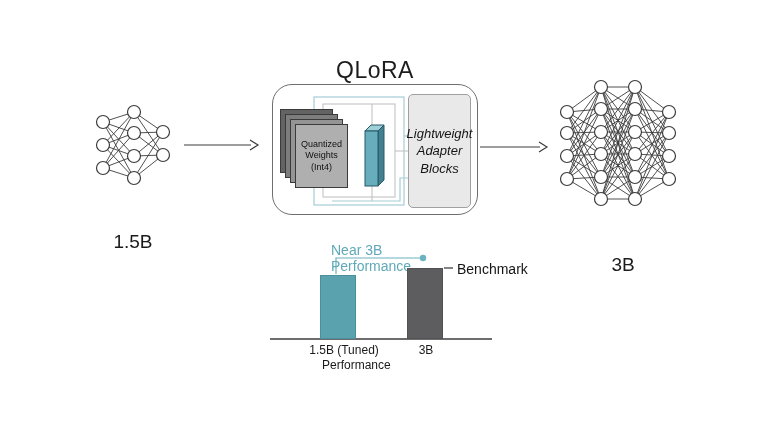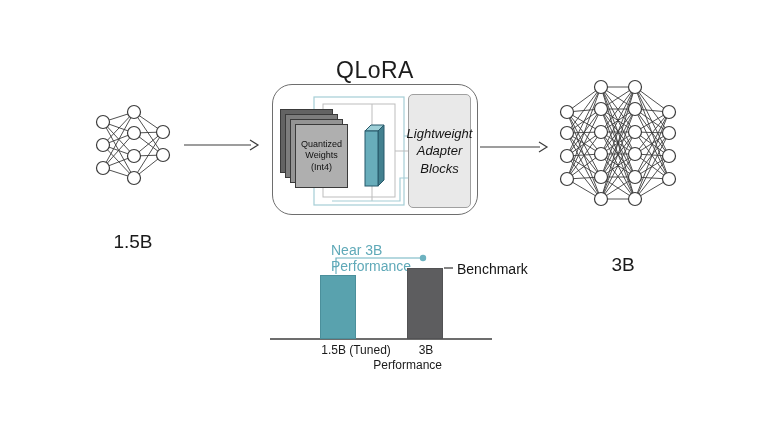--- a/index.html
+++ b/index.html
@@ -39,23 +39,23 @@
 
   .plot { left:270px; top:265px; width:222px; height:74px; }
   .bar { position:absolute; bottom:0; width:36px; }
   .bar-teal { left:50px;  background:#59a2ae; border:1px solid #4b8f9b; }
   .bar-dark { left:137px; background:#5d5d5f; border:1px solid #525254; }
 
   .ann-text { left:331px; top:242px; width:100px; 
               font-size:14px; color:#5fa9b8; }
   .benchmark-text { left:457px; top:261px; font-size:14px; color:#141414; }
   .cat-label { font-size:12px; text-align:center; color:#1a1a1a; }
-  .cat-1 { left:312px; top:343px; width:88px; }
+  .cat-1 { left:300px; top:343px; width:88px; }
   .cat-2 { left:406px; top:343px; width:40px; }
-  .xlabel { left:322px; top:358px; width:120px; text-align:right;
+  .xlabel { left:322px; top:358px; width:120px; text-align:left;
             font-size:12px; color:#1a1a1a; }
 
   .caption { left:0; top:398px; width:768px; text-align:center;
              font-size:9.5px; color:#242424; }
 </style>
 </head>
 <body>
 
 <div class="page">
 

